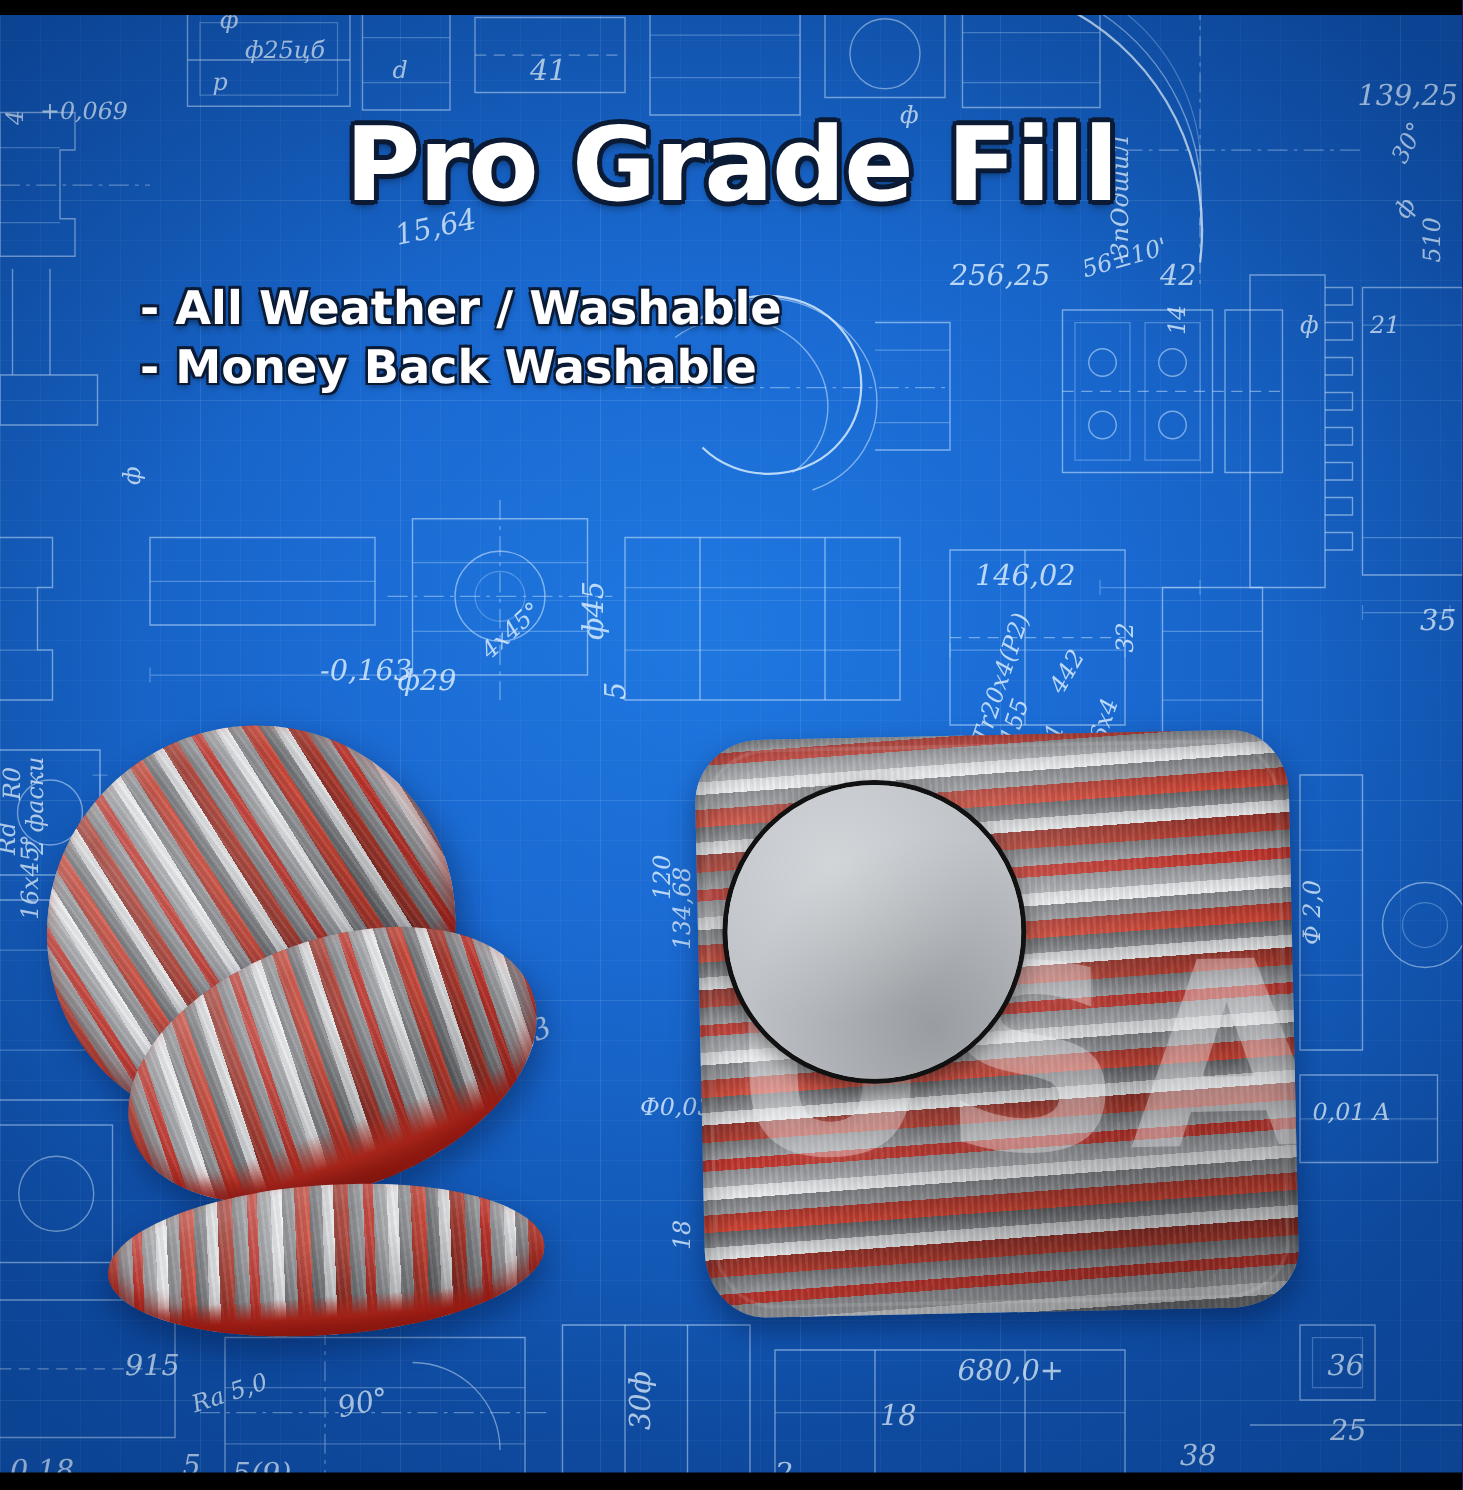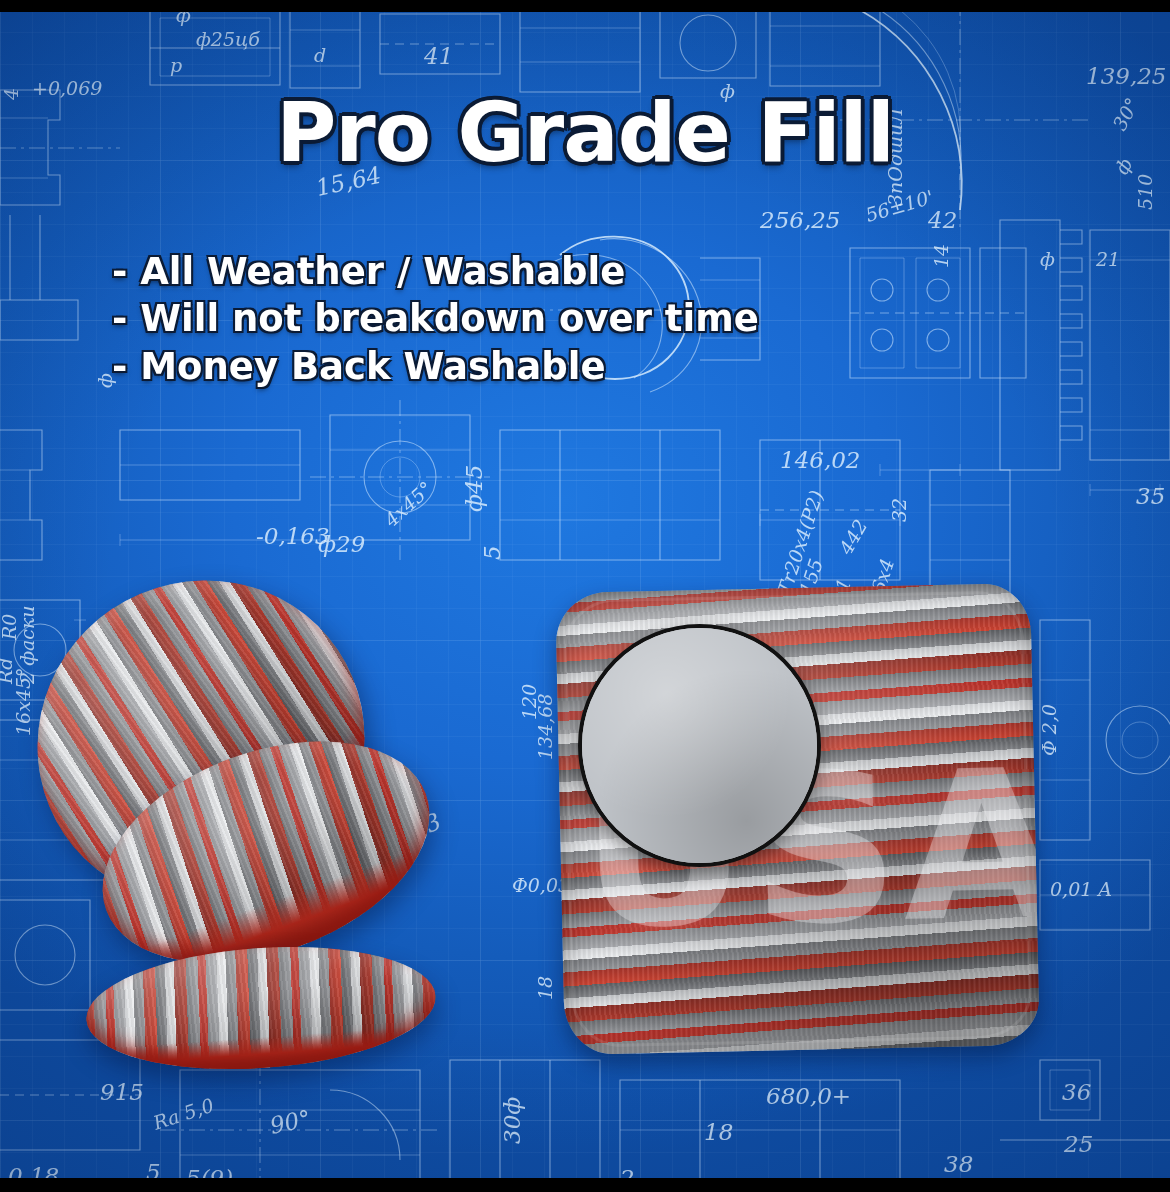--- a/index.html
+++ b/index.html
@@ -79,21 +79,21 @@
     color: #ffffff;
     text-shadow:
       -3px -3px 0 #0b1b35, 3px -3px 0 #0b1b35, -3px 3px 0 #0b1b35, 3px 3px 0 #0b1b35,
       -4px 0 0 #0b1b35, 4px 0 0 #0b1b35, 0 -4px 0 #0b1b35, 0 4px 0 #0b1b35,
       0 5px 7px rgba(0,0,0,0.45);
   }
 
   
   .bullets {
     position: absolute;
-    top: 248px;
+    top: 223px;
     left: 112px;
     width: 920px;
   }
   .bullet {
     font-family: "DejaVu Sans", sans-serif;
     font-weight: bold;
     font-size: 37px;
     line-height: 1.28;
     color: #ffffff;
     white-space: nowrap;
@@ -505,21 +505,20 @@
       <text class="dimtxt lg" x="620" y="1186">2</text>
     </g>
   </svg>
 
   <div class="bp-vignette"></div>
 
   <div class="headline">Pro Grade Fill</div>
 
   <div class="bullets">
     <div class="bullet">- All Weather / Washable</div>
-    <div class="bullet">- Will not breakdown over time</div>
     <div class="bullet">- Money Back Washable</div>
   </div>
 
   <div class="bag-oval" id="bag-a">
     <div class="bag-fabric"></div>
     <div class="rim-red"></div>
     <div class="rim"></div>
   </div>
 
   <div class="bag-oval" id="bag-b">

